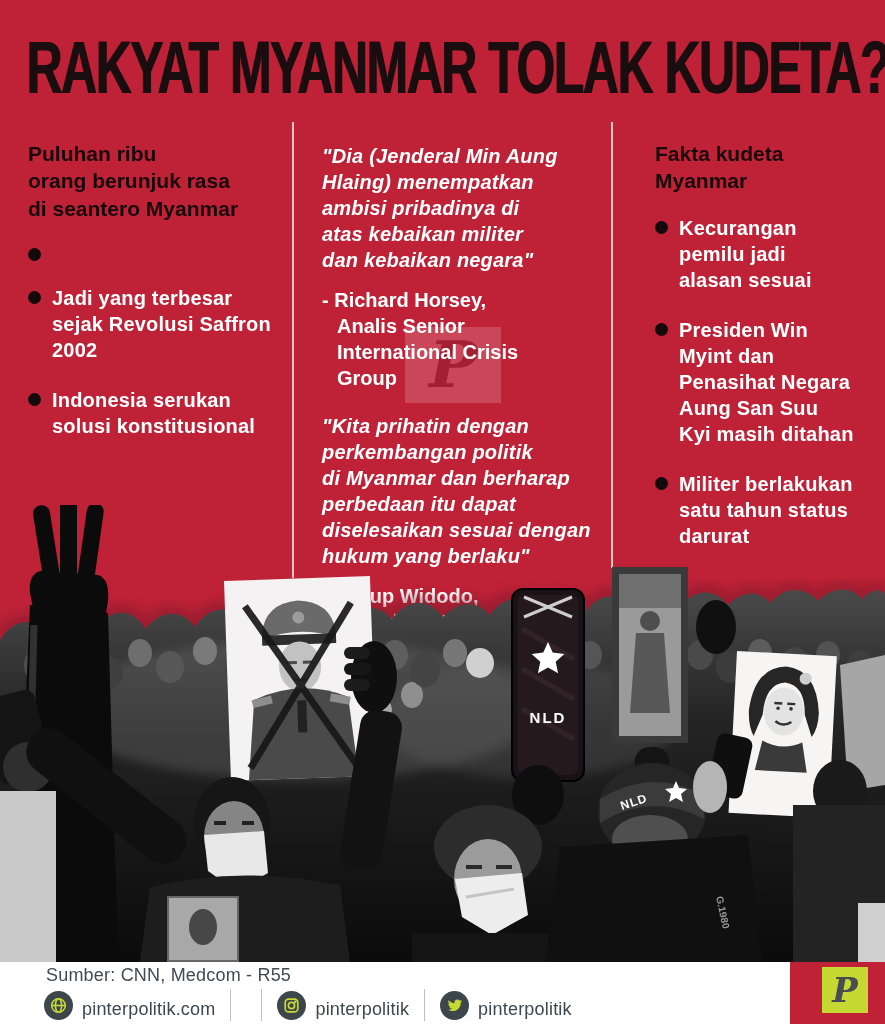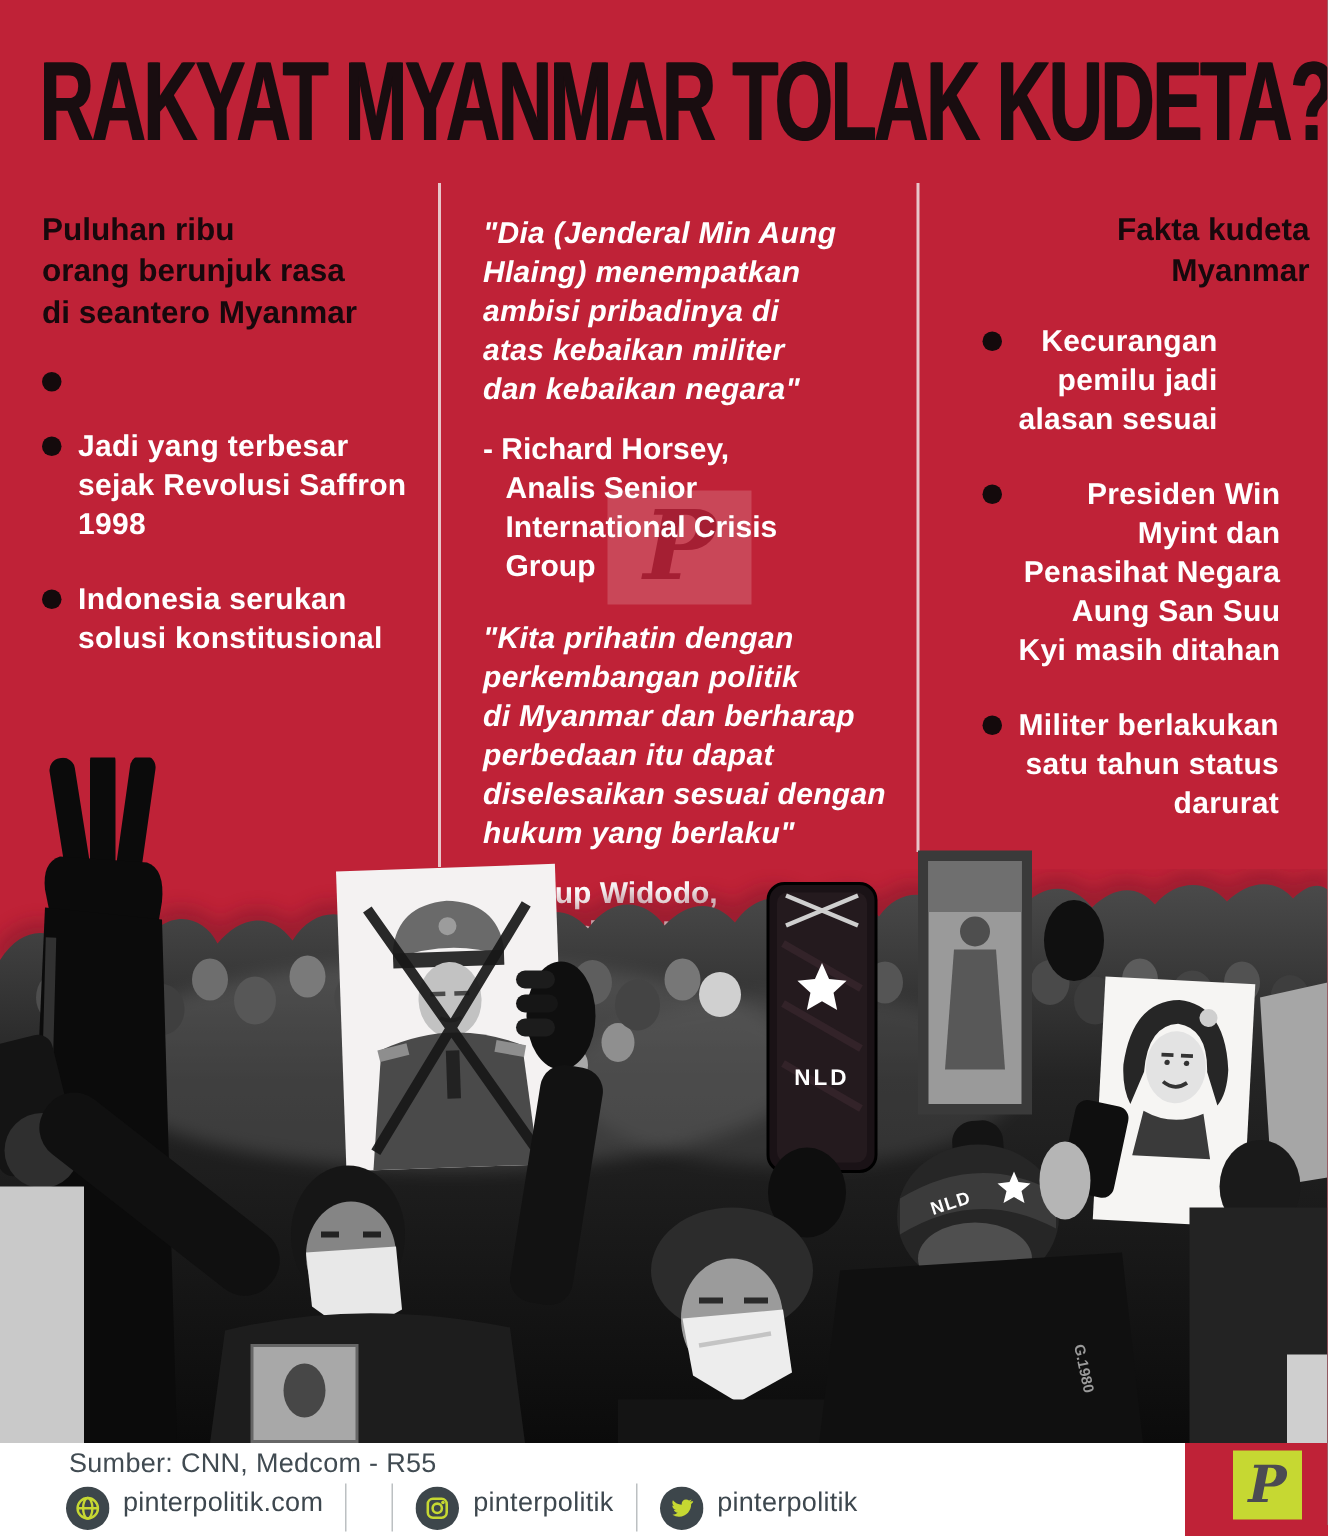--- a/index.html
+++ b/index.html
@@ -12,21 +12,21 @@
   .title{
     position:absolute;left:26px;top:24px;margin:0;
     font-size:50px;font-weight:900;letter-spacing:-1.5px;color:#190d10;
     transform:scaleY(1.5);transform-origin:left top;white-space:nowrap;
     text-shadow:1px 0 0 #190d10;
   }
   
   .col{position:absolute;top:112px;z-index:2;margin-top:28px;}
   .col-left{left:28px;width:258px;}
   .col-mid{left:322px;width:292px;}
-  .col-right{left:655px;width:218px;text-align:right;}
+  .col-right{left:655px;width:218px;}
   .col h2{
     margin:0 0 20px 0;font-size:21px;line-height:1.3;font-weight:700;
     color:#17080c;white-space:pre-line;
   }
   ul.bullets{list-style:none;margin:0;padding:0;}
   ul.bullets li{display:flex;gap:11px;margin-bottom:24px;}
   .dot{width:13px;height:13px;border-radius:50%;background:#140a0c;flex:0 0 13px;margin-top:6px;}
   .bullet-text{
     color:#ffffff;font-size:20px;line-height:1.3;font-weight:700;
     white-space:pre-line;letter-spacing:.2px;
@@ -52,21 +52,21 @@
   
   .photo{position:absolute;left:0;top:505px;width:885px;height:457px;z-index:3;}
   
   .footer{
     position:absolute;left:0;top:962px;width:790px;height:62px;background:#ffffff;z-index:4;
   }
   .source{
     position:absolute;left:46px;top:3px;font-size:18px;color:#414b52;font-weight:400;letter-spacing:.2px;
   }
   .social-row{position:absolute;left:44px;top:27px;display:flex;align-items:center;}
-  .social-item{display:flex;align-items:flex-start;gap:9px;cursor:pointer;}
+  .social-item{display:flex;align-items:flex-end;gap:9px;cursor:pointer;}
   .social-label{font-size:18px;color:#3d474e;letter-spacing:.2px;}
   .social-sep{width:1px;height:32px;background:#bcc0c2;margin:0 15px;align-self:center;}
   .logo-badge{
     position:absolute;left:822px;top:5px;width:46px;height:46px;background:#c6d832;
     display:flex;align-items:center;justify-content:center;
   }
   .logo-badge span{
     font-family:"DejaVu Serif",serif;font-style:italic;font-weight:700;
     font-size:34px;color:#4b4b52;line-height:1;
   }
@@ -83,21 +83,21 @@
 orang berunjuk rasa
 di seantero Myanmar</h2>
     <ul class="bullets">
       <li>
           <span class="dot"></span>
         </li>
       <li>
           <span class="dot"></span>
           <span class="bullet-text">Jadi yang terbesar
 sejak Revolusi Saffron
-1998</span>
+2002</span>
         </li>
       <li>
           <span class="dot"></span>
           <span class="bullet-text">Indonesia serukan
 solusi konstitusional</span>
         </li>
     </ul>
   </section>
 
   <div class="divider divider-1"></div>

